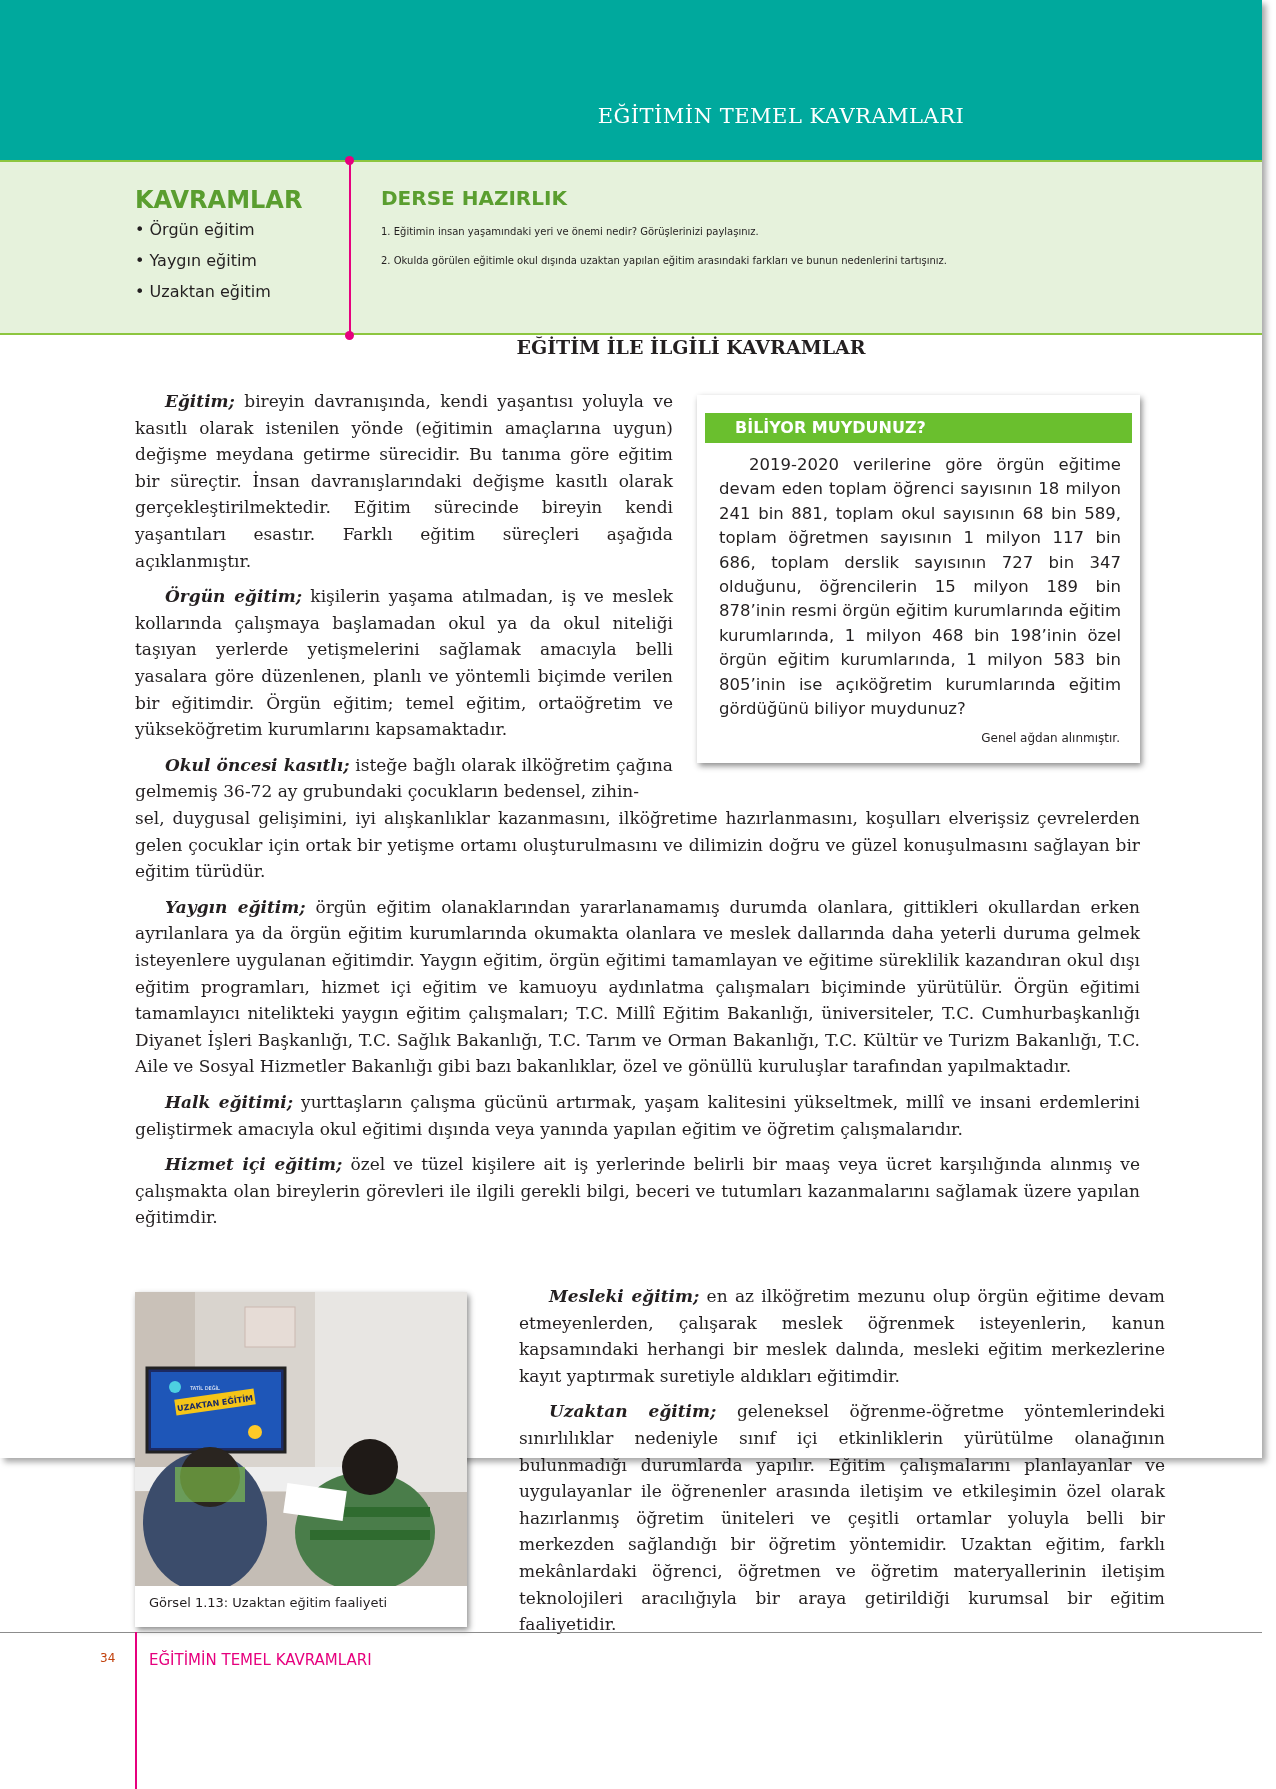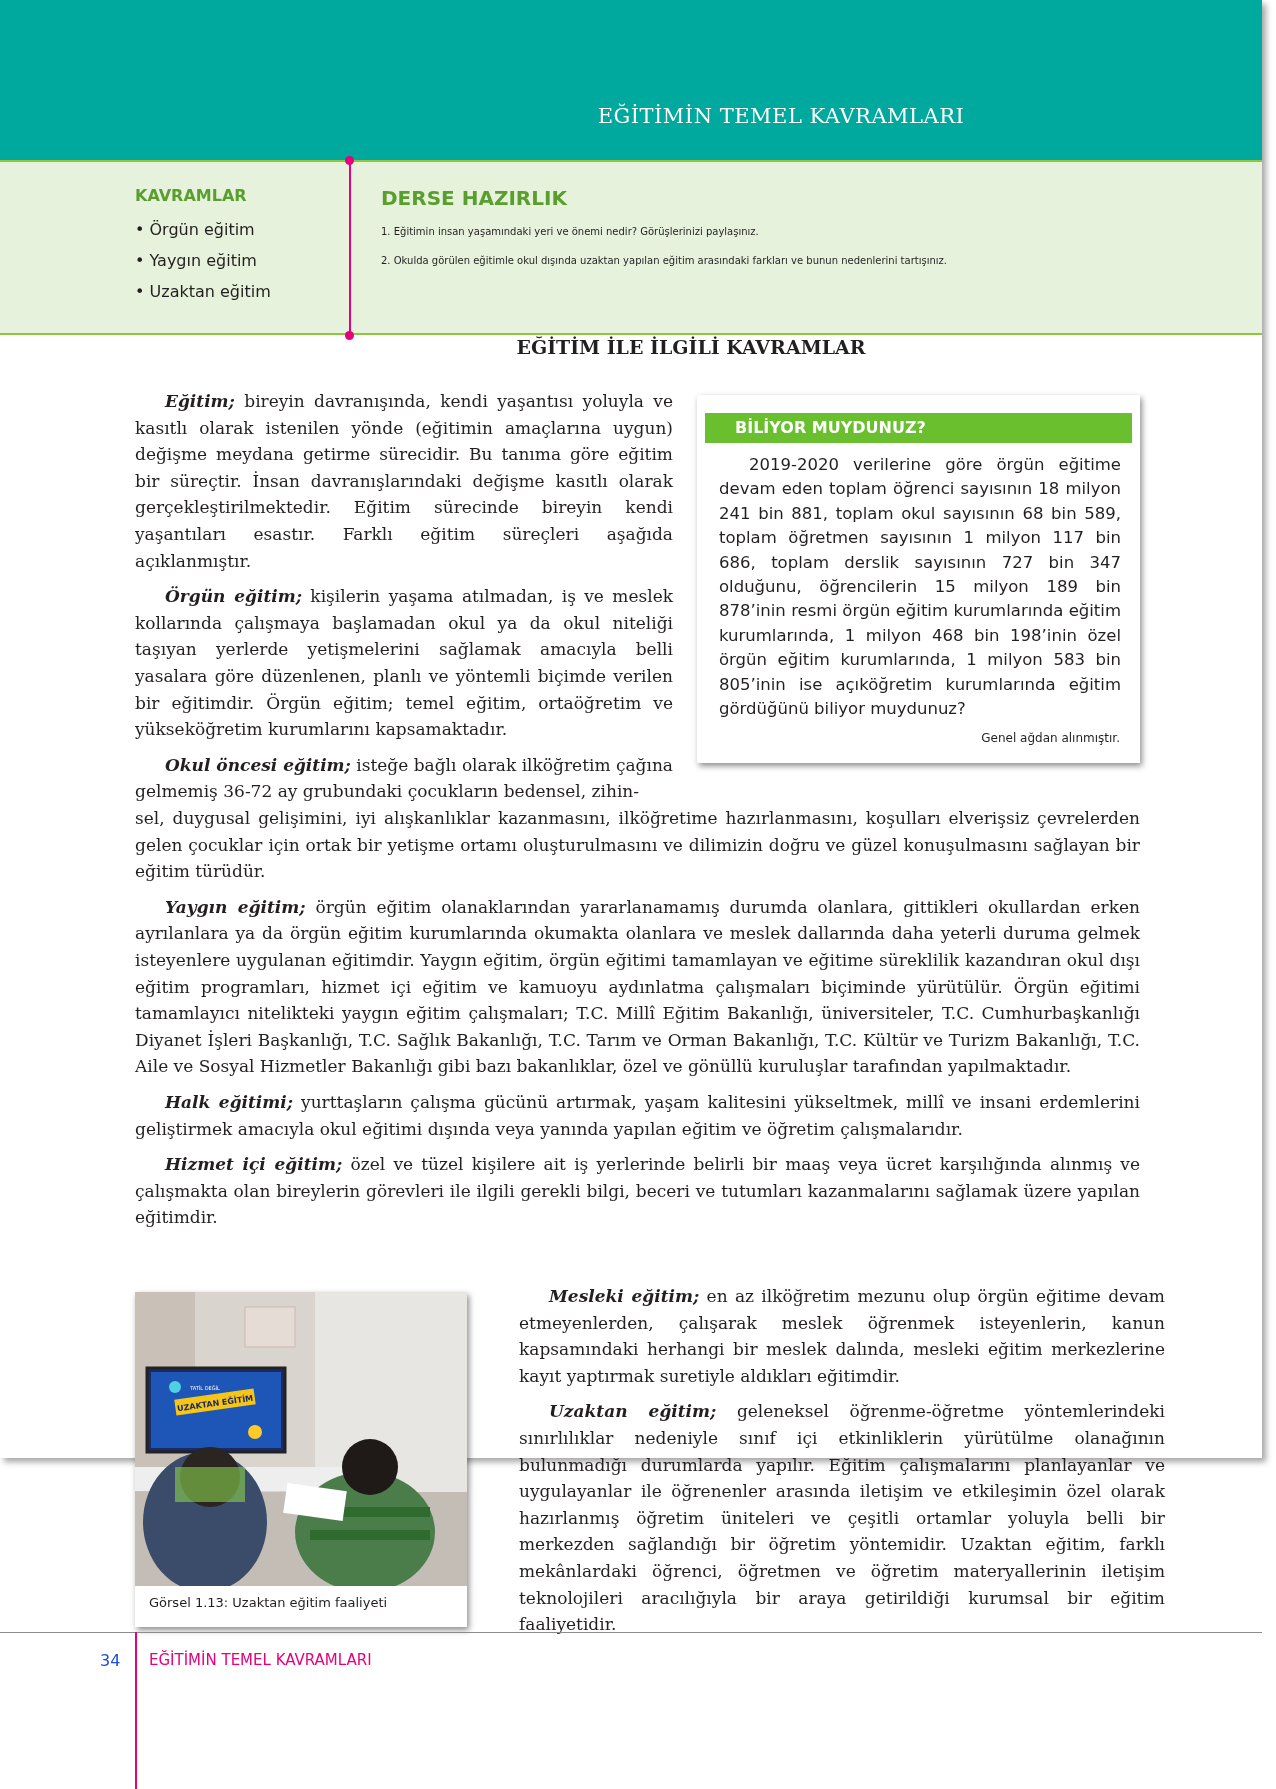--- a/index.html
+++ b/index.html
@@ -14,21 +14,21 @@
   .banner-title { position: absolute; left: 0; width: 1262px; top: 104px; text-align: center;
                   padding-left: 300px;
                   color: #ffffff; font-family: "DejaVu Serif", serif; font-size: 21px; letter-spacing: 0.5px; }
 
   .prep { position: absolute; left: 0; top: 160px; width: 1262px; height: 175px; background: #e6f2dc;
           border-top: 2px solid #8dc63f; border-bottom: 2px solid #8dc63f; }
   .prep-divider { position: absolute; left: 349px; top: 160px; width: 2px; height: 175px; background: #e6007e; }
   .prep-dot { position: absolute; width: 9px; height: 9px; border-radius: 50%; background: #e6007e; }
 
   .kv-title { position: absolute; left: 135px; top: 186px; color: #5a9e2f; font-family: "DejaVu Sans", sans-serif;
-              font-weight: bold; font-size: 16px; }
+              font-weight: bold; font-size: 24px; }
   .kv-list { position: absolute; left: 135px; top: 220px; list-style: none;
              font-family: "DejaVu Sans", sans-serif; font-size: 16px; color: #231f20; }
   .kv-list li { height: 31px; }
 
   .dh-title { position: absolute; left: 381px; top: 186px; color: #5a9e2f; font-family: "DejaVu Sans", sans-serif;
               font-weight: bold; font-size: 20px; }
   .dh-list { position: absolute; left: 381px; top: 220px; width: 760px; list-style: none;
              font-family: "DejaVu Sans", sans-serif; font-size: 10px; color: #231f20; line-height: 23px; }
   .dh-list li { margin-bottom: 6px; padding-left: 24px; text-indent: -24px; }
 
@@ -52,21 +52,21 @@
 
   .photo-wrap { position: absolute; left: 135px; top: 1292px; width: 332px; height: 335px; background: #ffffff;
                 box-shadow: 2px 3px 6px rgba(0,0,0,0.45); }
   .photo { position: absolute; left: 0; top: 0; width: 332px; height: 294px; overflow: hidden; background: #cfcac4; }
   .photo-caption { position: absolute; left: 14px; top: 303px; font-family: "DejaVu Sans", sans-serif; font-size: 13px; color: #231f20; }
 
   .col-right { position: absolute; left: 494px; top: 1283px; width: 646px; margin-left: 25px; }
 
   .footer-line { position: absolute; left: 0; top: 1632px; width: 1262px; height: 1px; background: #8c8c8c; }
   .footer-vline { position: absolute; left: 135px; top: 1632px; width: 2px; height: 157px; background: #e6007e; }
-  .page-num { position: absolute; left: 100px; top: 1651px; font-family: "DejaVu Sans", sans-serif; font-size: 16px; color: #1d4ed8; }
+  .page-num { position: absolute; left: 100px; top: 1651px; font-family: "DejaVu Sans", sans-serif; font-size: 12px; color: #c2410c; }
   .footer-title { position: absolute; left: 149px; top: 1651px; font-family: "DejaVu Sans", sans-serif; font-size: 15px; color: #e6007e; }
 </style>
 </head>
 <body>
 
 <div class="outer-bg"></div>
 <div class="page">
 
   <div class="banner">
     <div class="banner-title">EĞİTİMİN TEMEL KAVRAMLARI</div>
@@ -88,21 +88,21 @@
   <ul class="dh-list">
     <li>1. Eğitimin insan yaşamındaki yeri ve önemi nedir? Görüşlerinizi paylaşınız.</li>
     <li>2. Okulda görülen eğitimle okul dışında uzaktan yapılan eğitim arasındaki farkları ve bunun nedenlerini tartışınız.</li>
   </ul>
 
   <div class="section-title">EĞİTİM İLE İLGİLİ KAVRAMLAR</div>
 
   <div class="col-left body-text">
     <p><span class="term">Eğitim;</span><span> bireyin davranışında, kendi yaşantısı yoluyla ve kasıtlı olarak istenilen yönde (eğitimin amaçlarına uygun) değişme meydana getirme sürecidir. Bu tanıma göre eğitim bir süreçtir. İnsan davranışlarındaki değişme kasıtlı olarak gerçekleştirilmektedir. Eğitim sürecinde bireyin kendi yaşantıları esastır. Farklı eğitim süreçleri aşağıda açıklanmıştır.</span></p>
     <p><span class="term">Örgün eğitim;</span><span> kişilerin yaşama atılmadan, iş ve meslek kollarında çalışmaya başlamadan okul ya da okul niteliği taşıyan yerlerde yetişmelerini sağlamak amacıyla belli yasalara göre düzenlenen, planlı ve yöntemli biçimde verilen bir eğitimdir. Örgün eğitim; temel eğitim, ortaöğretim ve yükseköğretim kurumlarını kapsamaktadır.</span></p>
-    <p style="margin-bottom:0;"><span class="term">Okul öncesi eğitim;</span><span> isteğe bağlı olarak ilköğretim çağına gelmemiş 36-72 ay grubundaki çocukların bedensel, zihin-</span></p>
+    <p style="margin-bottom:0;"><span class="term">Okul öncesi kasıtlı;</span><span> isteğe bağlı olarak ilköğretim çağına gelmemiş 36-72 ay grubundaki çocukların bedensel, zihin-</span></p>
   </div>
 
   <div class="info-box">
     <div class="info-head">BİLİYOR MUYDUNUZ?</div>
     <div class="info-text">2019-2020 verilerine göre örgün eğitime devam eden toplam öğrenci sayısının 18 milyon 241 bin 881, toplam okul sayısının 68 bin 589, toplam öğretmen sayısının 1 milyon 117 bin 686, toplam derslik sayısının 727 bin 347 olduğunu, öğrencilerin 15 milyon 189 bin 878’inin resmi örgün eğitim kurumlarında eğitim kurumlarında, 1 milyon 468 bin 198’inin özel örgün eğitim kurumlarında, 1 milyon 583 bin 805’inin ise açıköğretim kurumlarında eğitim gördüğünü biliyor muydunuz?</div>
     <div class="info-source">Genel ağdan alınmıştır.</div>
   </div>
 
   <div class="full body-text" style="top:805px;">
     <p style="text-indent:0;"><span>sel, duygusal gelişimini, iyi alışkanlıklar kazanmasını, ilköğretime hazırlanmasını, koşulları elverişsiz çevrelerden gelen çocuklar için ortak bir yetişme ortamı oluşturulmasını ve dilimizin doğru ve güzel konuşulmasını sağlayan bir eğitim türüdür.</span></p>

